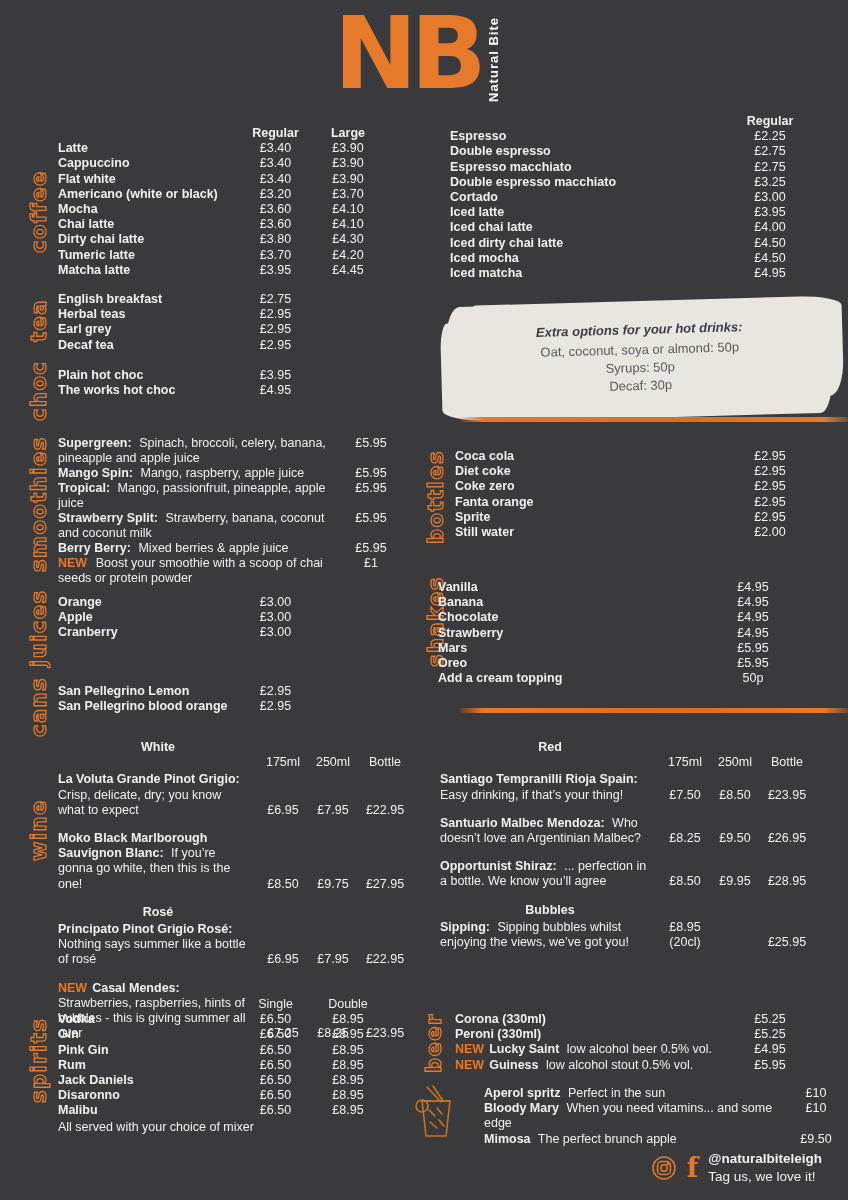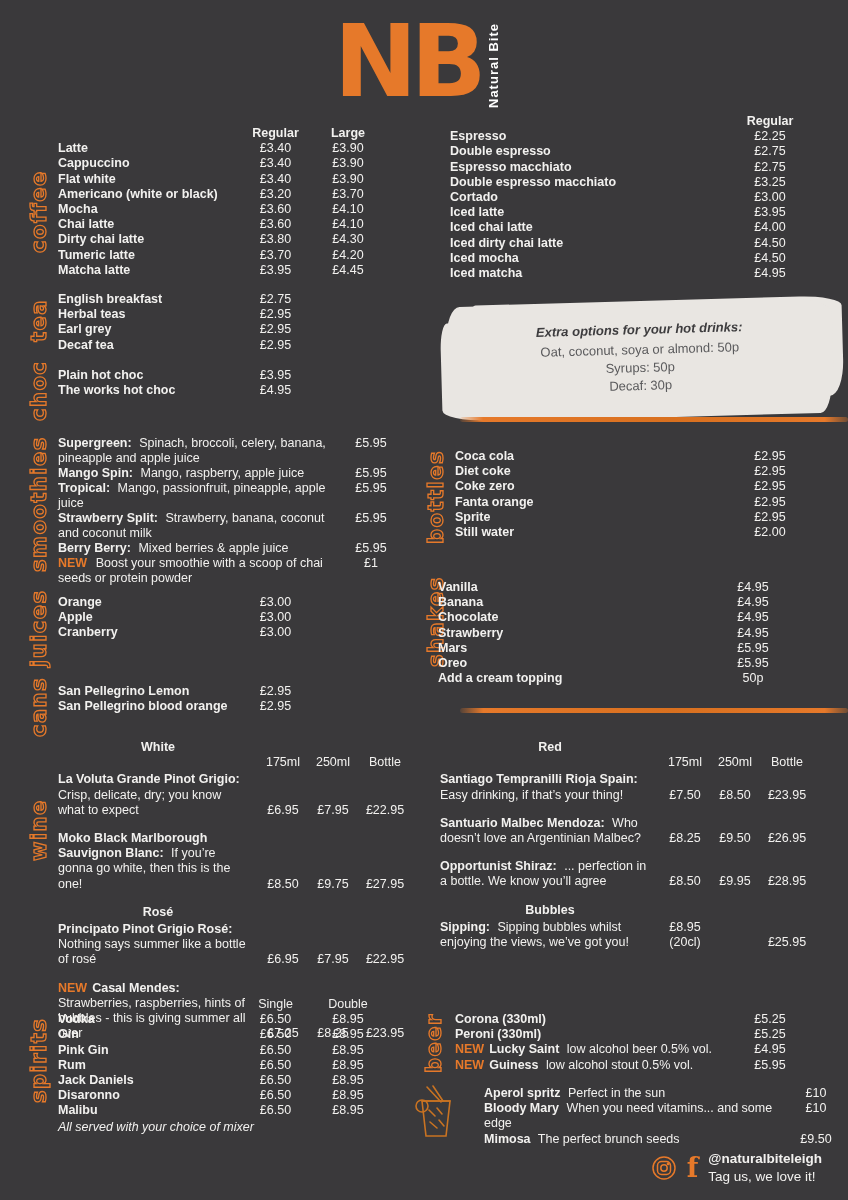--- a/index.html
+++ b/index.html
@@ -1,19 +1,19 @@
 <!DOCTYPE html>
 <html><head>
 <meta charset="utf-8">
 <style>
   html,body{margin:0;padding:0;background:#3a393b;}
   .page{position:relative;width:848px;height:1200px;background:#3a393b;overflow:hidden;
         font-family:"Liberation Sans","DejaVu Sans",sans-serif;color:#f2f1ef;}
   
-  .logo{position:absolute;top:12px;left:50%;transform:translateX(-54%);display:flex;align-items:flex-start;}
+  .logo{position:absolute;top:4px;left:50%;transform:translateX(-54%);display:flex;align-items:center;}
   .logo-nb{font-size:100px;line-height:1.0;font-weight:800;color:#e6792a;letter-spacing:-7px;
            font-family:"DejaVu Sans",sans-serif;}
   .logo-name{writing-mode:vertical-rl;transform:rotate(180deg);color:#ffffff;font-weight:700;
              font-size:13px;letter-spacing:1px;margin-left:6px;height:96px;text-align:left;}
   
   .vlabel{position:absolute;width:34px;display:flex;align-items:center;justify-content:center;
           writing-mode:vertical-rl;transform:rotate(180deg);
           font-weight:800;font-size:21px;letter-spacing:1.5px;
           color:transparent;-webkit-text-stroke:1.3px #e6792a;
           font-family:"DejaVu Sans",sans-serif;}
@@ -21,21 +21,21 @@
   .sec{position:absolute;font-size:12.5px;line-height:15.2px;}
   .row{display:flex;align-items:flex-start;}
   .flex1{flex:1;min-width:0;}
   .nm{font-weight:700;}
   .ds{font-weight:400;}
   .p{text-align:center;flex-shrink:0;}
   .p1{width:65px;} .p2{width:80px;} .sp{width:80px;}
   .hdr{font-weight:700;}
   .new-tag{color:#e6792a;font-weight:700;margin-right:5px;}
   .inline .nm{margin-right:4px;}
-  .note-italic{font-style:italic;margin-top:1px;}
+  .note-italic{margin-top:1px;}
   
   .wsub-hdr{font-weight:700;text-align:center;width:200px;}
   .sizes-row{font-weight:400;margin-bottom:2px;}
   .wrow{display:flex;align-items:flex-end;margin-bottom:13px;}
   .wname{width:200px;padding-right:8px;box-sizing:border-box;}
   .wp{width:50px;text-align:center;flex-shrink:0;}
   .wp3{width:54px;}
   .wine-r .wsub-hdr{width:220px;}
   .wine-r .wname{width:220px;}
   .pnote{display:block;}
@@ -641,21 +641,21 @@
 
         <div class="row">
           <div class="flex1 inline">
             <span class="nm">Bloody Mary</span> <span class="ds">When you need vitamins... and some edge</span>
           </div>
           <div class="p" style="width:56px;">£10</div>
         </div>
 
         <div class="row">
           <div class="flex1 inline">
-            <span class="nm">Mimosa</span> <span class="ds">The perfect brunch seeds</span>
+            <span class="nm">Mimosa</span> <span class="ds">The perfect brunch apple</span>
           </div>
           <div class="p" style="width:56px;">£9.50</div>
         </div>
       </div>
   </div>
 
   <div class="footer">
     <svg width="26" height="26" viewBox="0 0 26 26">
       <g fill="none" stroke="#e6792a" stroke-width="1.5">
         <circle cx="13" cy="13" r="11"></circle>

